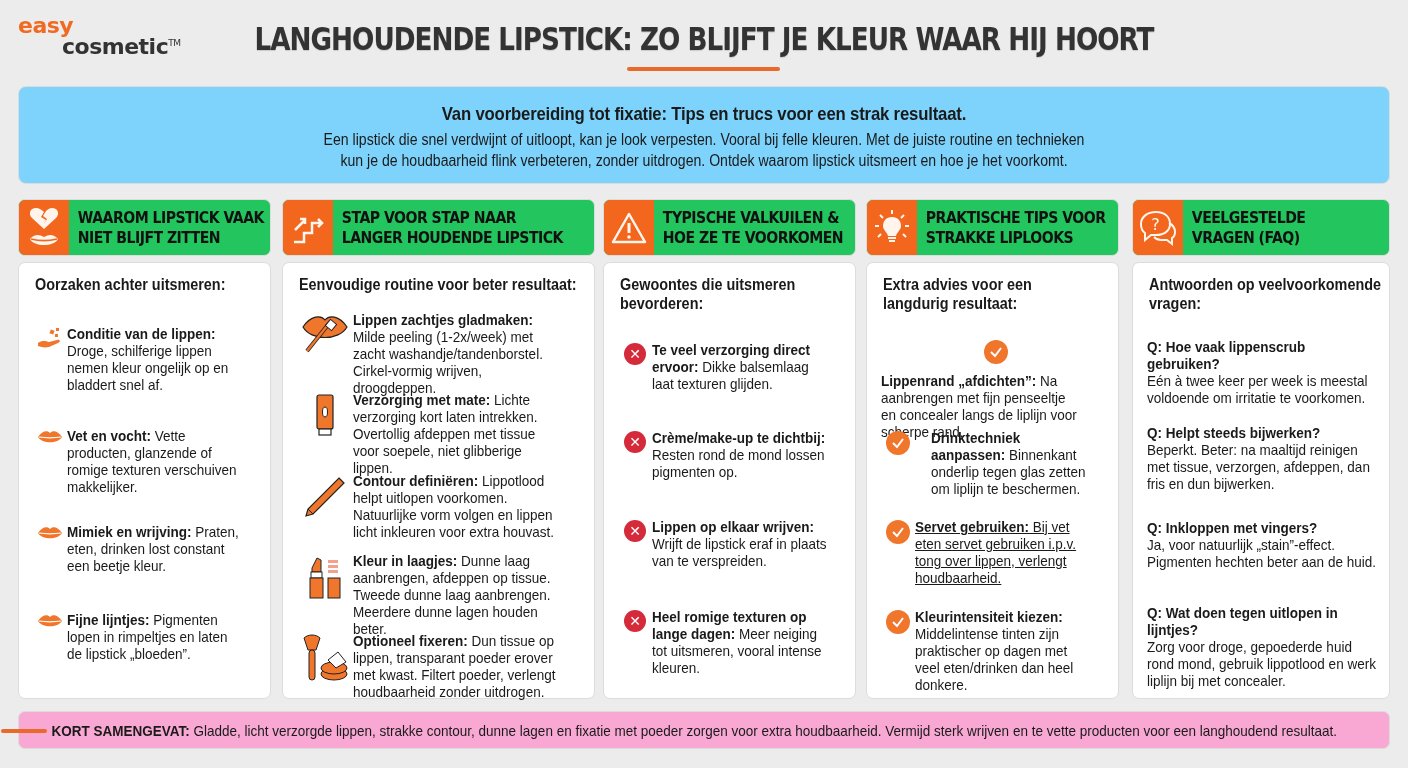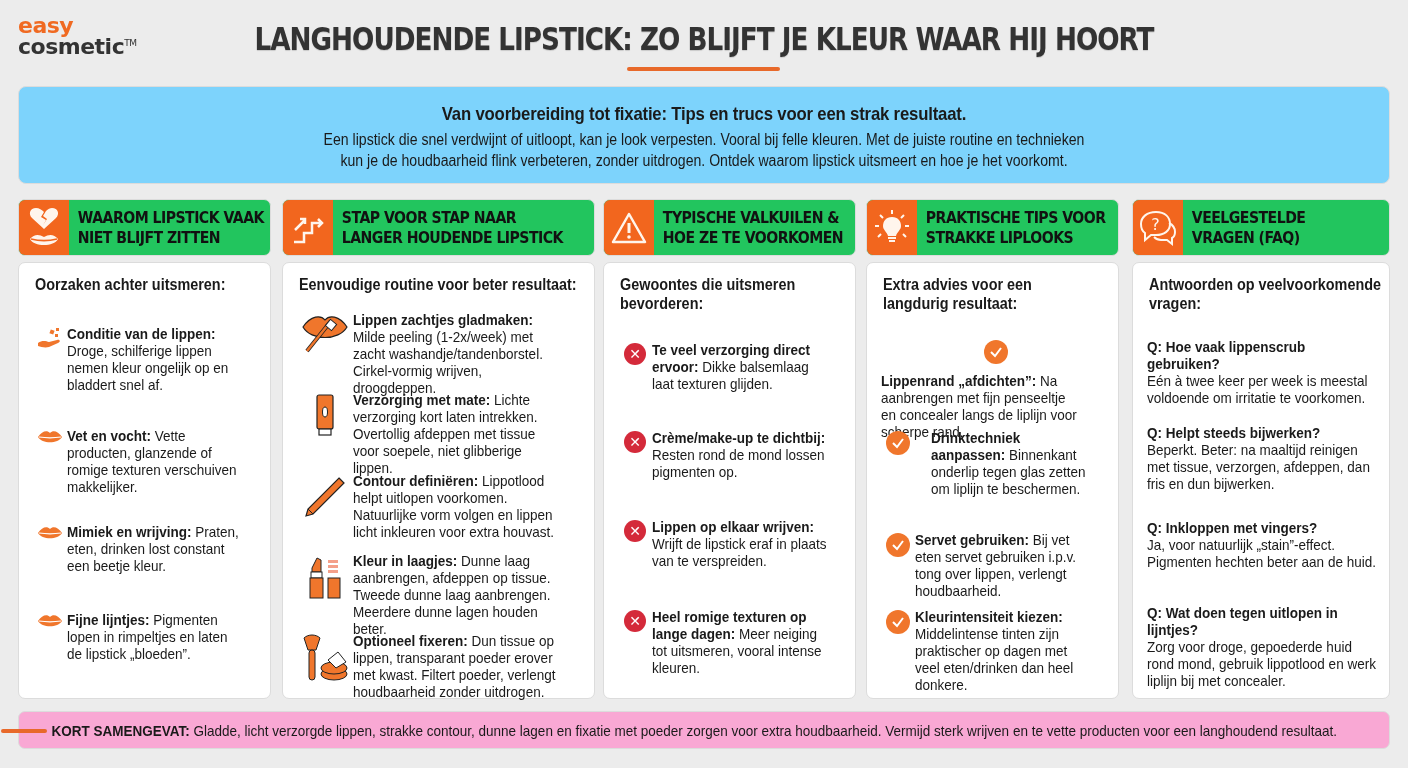--- a/index.html
+++ b/index.html
@@ -5,21 +5,21 @@
   * { box-sizing: border-box; margin: 0; padding: 0; }
   html, body { width: 1408px; height: 768px; overflow: hidden; }
   body {
     background: #ececec;
     font-family: "Liberation Sans", sans-serif;
     color: #1a1a1a;
     position: relative;
   }
   .logo { position: absolute; left: 18px; top: 16px; line-height: 0.95; }
   .logo .l1 { color: #f06a22; font-family: "DejaVu Sans", sans-serif; font-weight: bold; font-size: 22px; letter-spacing: -0.5px; }
-  .logo .l2 { color: #333; font-family: "DejaVu Sans", sans-serif; font-weight: bold; font-size: 22px; letter-spacing: -0.5px; }
+  .logo .l2 { color: #333; font-family: "DejaVu Sans", sans-serif; font-weight: bold; font-size: 22px; letter-spacing: -0.5px; margin-left: 44px; }
   .logo .tm { font-size: 9px; vertical-align: top; position: relative; top: 2px; font-weight: normal; }
 
   .main-title {
     position: absolute; left: 0; right: 0; top: 20px; text-align: center;
     font-family: "DejaVu Sans", sans-serif; font-weight: bold; font-size: 32px;
     color: #333; letter-spacing: -1.2px; transform: scaleX(0.82); transform-origin: center;
     text-shadow: 0 1px 1px rgba(0,0,0,0.15);
   }
   .title-underline { position: absolute; left: 627px; top: 67px; width: 153px; height: 4px; background: #e8692a; border-radius: 2px; }
 
@@ -295,21 +295,21 @@
     <div class="item" style="top:166px;gap:16px;">
       <div class="iic">
           <div class="cicon">
             <svg width="14" height="12" viewBox="0 0 14 12">
               <path d="M2 6 L6 10 L12 2" stroke="#fff" stroke-width="2" fill="none"></path>
             </svg>
           </div>
         </div>
       <div class="txt"><b>Drinktechniek aanpassen:</b><span> Binnenkant onderlip tegen glas zetten om liplijn te beschermen.</span></div>
     </div>
-    <div class="item" style="top:268px;">
+    <div class="item" style="top:255px;text-decoration:underline;">
       <div class="iic">
           <div class="cicon">
             <svg width="14" height="12" viewBox="0 0 14 12">
               <path d="M2 6 L6 10 L12 2" stroke="#fff" stroke-width="2" fill="none"></path>
             </svg>
           </div>
         </div>
       <div class="txt"><b>Servet gebruiken:</b><span> Bij vet eten servet gebruiken i.p.v. tong over lippen, verlengt houdbaarheid.</span></div>
     </div>
     <div class="item" style="top:345px;">

